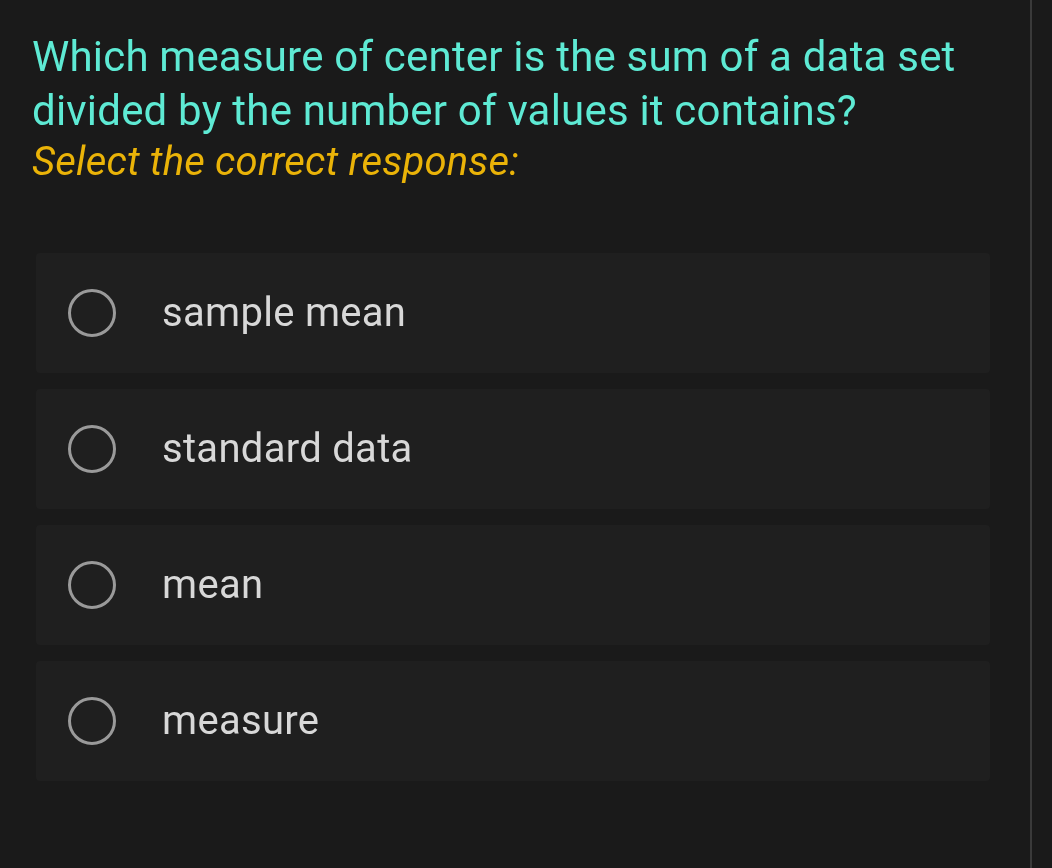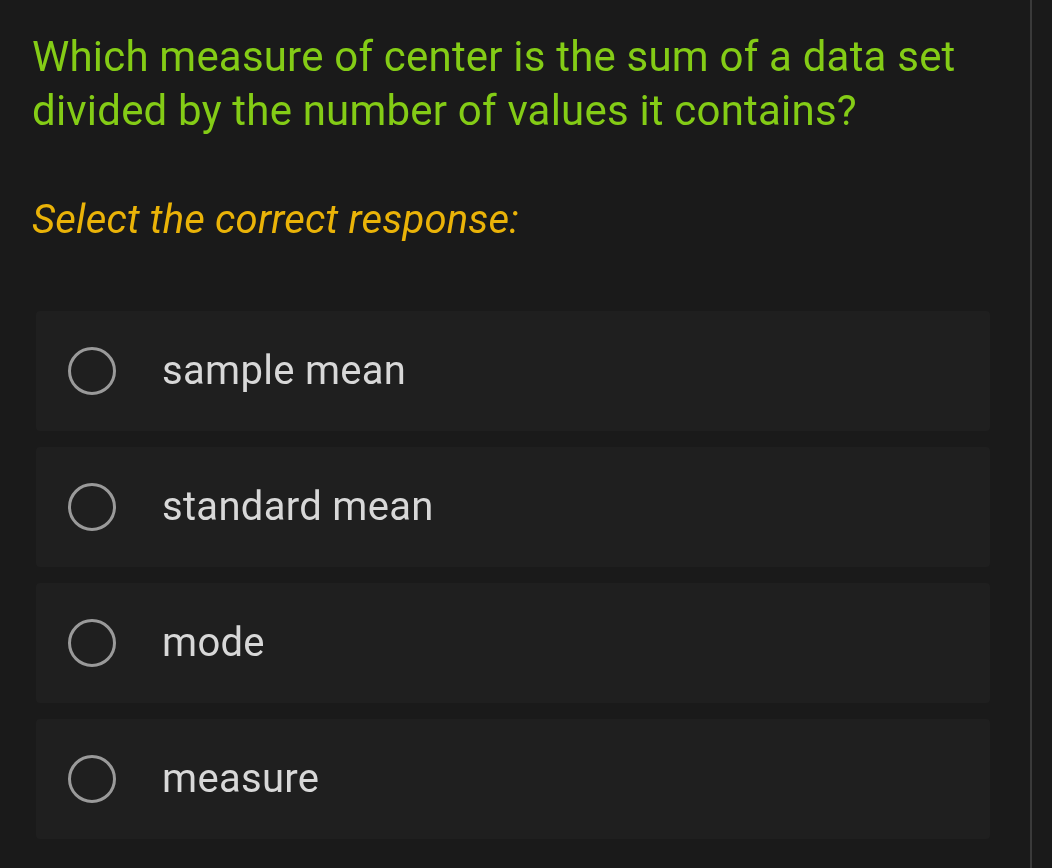--- a/index.html
+++ b/index.html
@@ -15,26 +15,25 @@
     position: relative;
     overflow: hidden;
   }
   .container {
     padding: 30px 32px 0 32px;
     width: 1032px;
     height: 868px;
     border-right: 2px solid #3a3a3a;
   }
   .question-text {
-    color: #84cc16;
+    color: #5eead4;
     font-size: 42px;
     font-weight: 400;
     line-height: 1.28;
     letter-spacing: 0.2px;
-    margin-bottom: 58px;
   }
   .instruction {
     color: #eab308;
     font-size: 40px;
     font-style: italic;
     font-weight: 400;
     letter-spacing: 0.2px;
     margin-bottom: 68px;
   }
   .options {
@@ -74,26 +73,26 @@
   <div class="instruction">Select the correct response:</div>
   <div class="options">
 
     <div class="option">
       <div class="radio-circle"></div>
       <div class="option-label">sample mean</div>
     </div>
 
     <div class="option">
       <div class="radio-circle"></div>
-      <div class="option-label">standard mean</div>
+      <div class="option-label">standard data</div>
     </div>
 
     <div class="option">
       <div class="radio-circle"></div>
-      <div class="option-label">mode</div>
+      <div class="option-label">mean</div>
     </div>
 
     <div class="option">
       <div class="radio-circle"></div>
       <div class="option-label">measure</div>
     </div>
 
   </div>
 </div>
 

